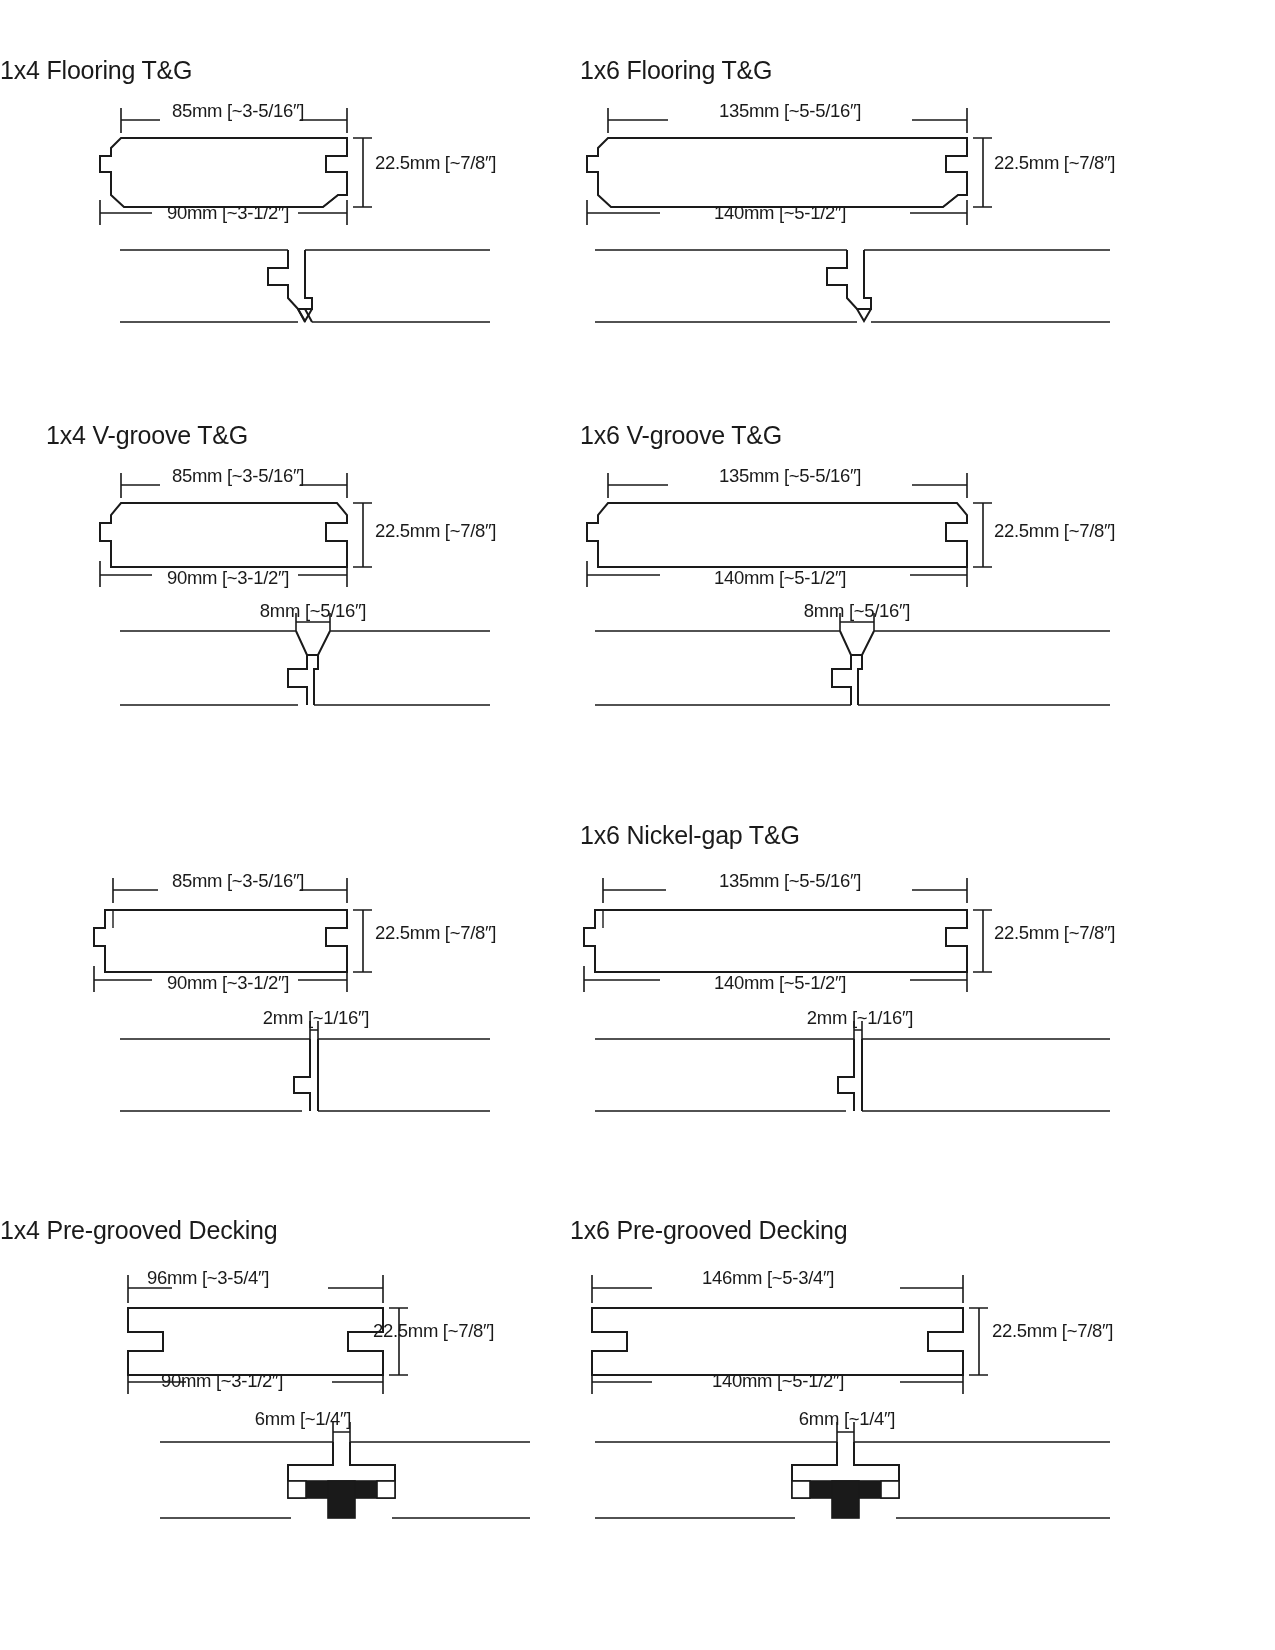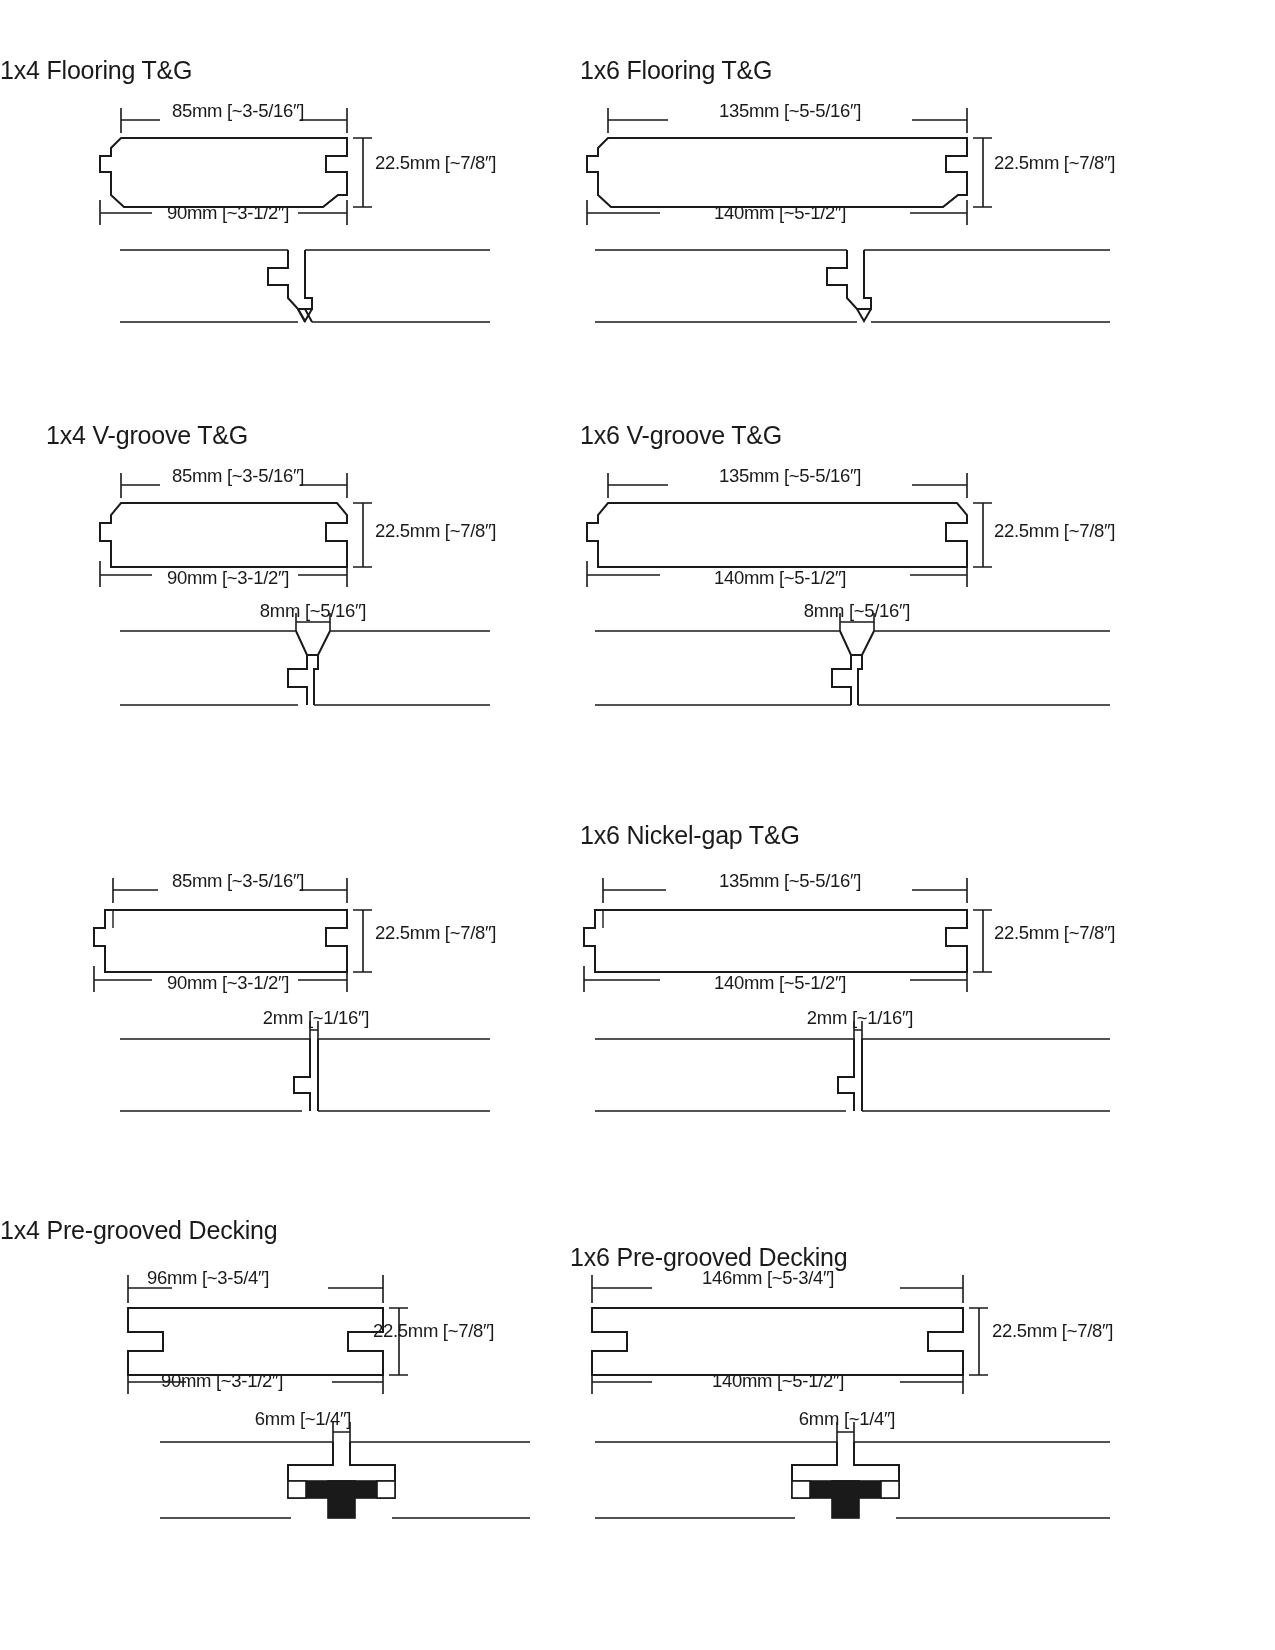--- a/index.html
+++ b/index.html
@@ -327,21 +327,21 @@
           <rect class="clip-body" x="288" y="271" width="27" height="37"></rect>
           <rect class="clip-cap" x="248" y="271" width="18" height="17"></rect>
           <rect class="clip-cap" x="337" y="271" width="18" height="17"></rect>
         </g>
       </g>
     </svg>
   </div>
 
   <div class="panel" style="left:600px;top:1210px;width:640px;height:350px;">
 
-    <div class="panel-title" style="top:6px;left:-30px;width:660px;margin-top:27px;">1x6 Pre-grooved Decking</div>
+    <div class="panel-title" style="top:6px;left:-30px;width:660px;">1x6 Pre-grooved Decking</div>
 
     <div class="dim-label dim-center" style="top:57px;left:168px;text-align:right;">146mm [~5-3/4″]</div>
 
     <div class="dim-label" style="top:110px;left:392px;">22.5mm [~7/8″]</div>
 
     <div class="dim-label dim-center" style="top:160px;left:178px;">140mm [~5-1/2″]</div>
 
     <div class="dim-label dim-center" style="top:198px;left:247px;">6mm [~1/4″]</div>
 
     <svg width="640" height="350" viewBox="0 0 640 350">

